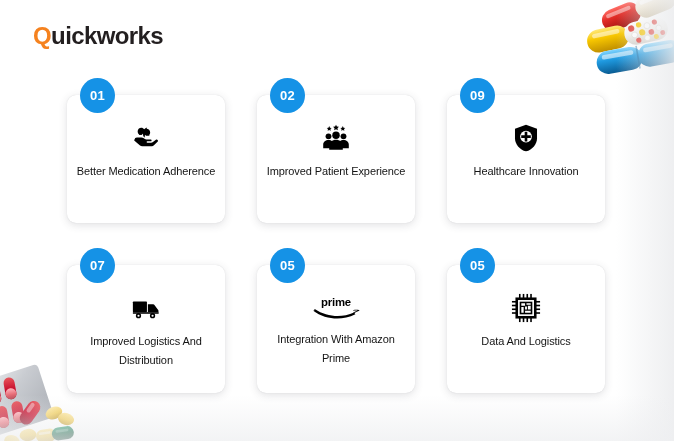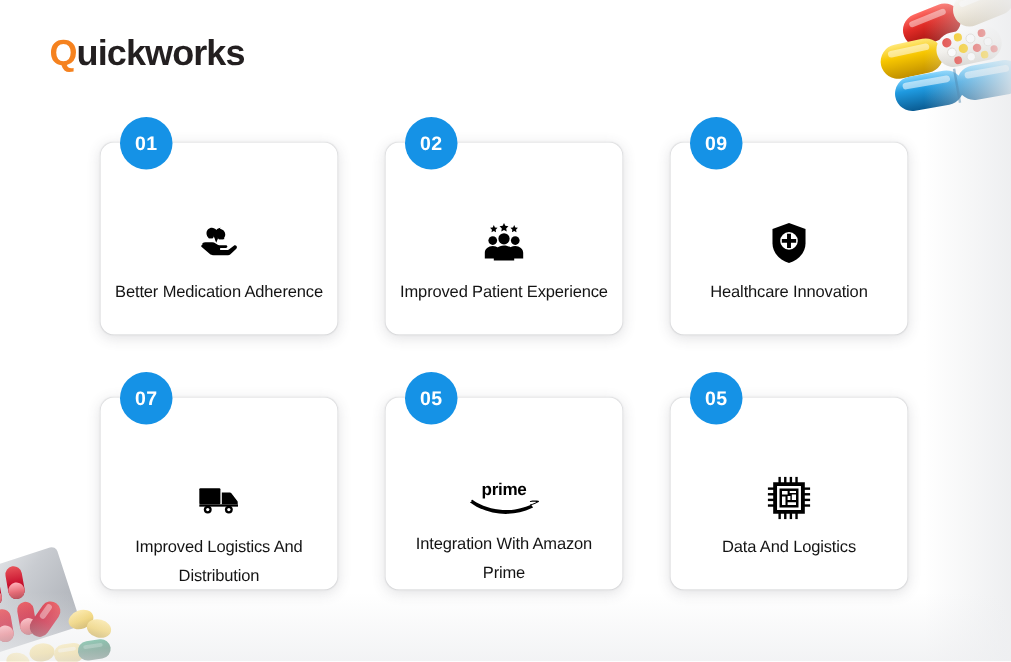--- a/index.html
+++ b/index.html
@@ -101,21 +101,20 @@
   }
 
   .card-icon {
     width: 30px;
     height: 30px;
     display: flex;
     align-items: center;
     justify-content: center;
     color: #000000;
     margin-bottom: 9px;
-    margin-top: 24px;
   }
   .card-icon svg {
     display: block;
     width: 100%;
     height: 100%;
     fill: currentColor;
   }
   
   .card-icon.icon-wide {
     width: 54px;

